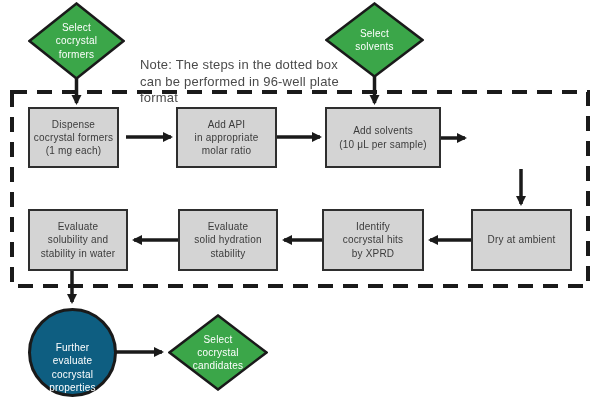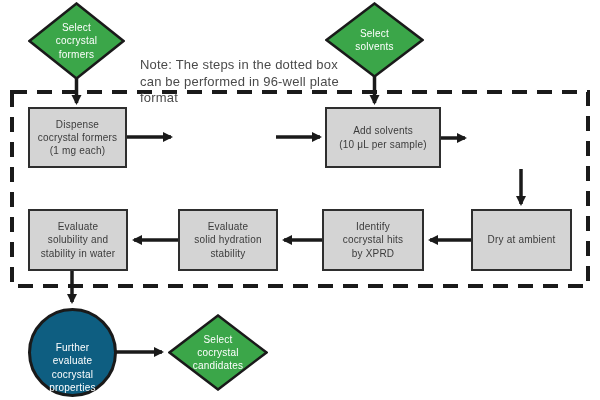--- a/index.html
+++ b/index.html
@@ -78,26 +78,31 @@
   </div>
 
   <div class="node diamond" style="left:325px;top:2px;width:99px;height:76px">
     <svg viewBox="0 0 99 76">
       <polygon points="49.5,1.5 97.5,38 49.5,74.5 1.5,38"></polygon>
     </svg>
     <div class="label light">Select
 solvents</div>
   </div>
 
-  <div class="node pbox" style="left:28px;top:107px;width:99px;height:61px">
+  <div class="node pbox" style="left:28px;top:107px;width:91px;height:61px">
     <div class="label">Dispense
 cocrystal formers
 (1 mg each)</div>
   </div>
 
+  <div class="node pbox" style="left:176px;top:107px;width:101px;height:61px">
+    <div class="label">Add API
+in appropriate
+molar ratio</div>
+  </div>
 
   <div class="node pbox" style="left:325px;top:107px;width:116px;height:61px">
     <div class="label">Add solvents
 (10 μL per sample)</div>
   </div>
 
 
   <div class="node pbox" style="left:322px;top:209px;width:102px;height:62px">
     <div class="label">Identify
 cocrystal hits

